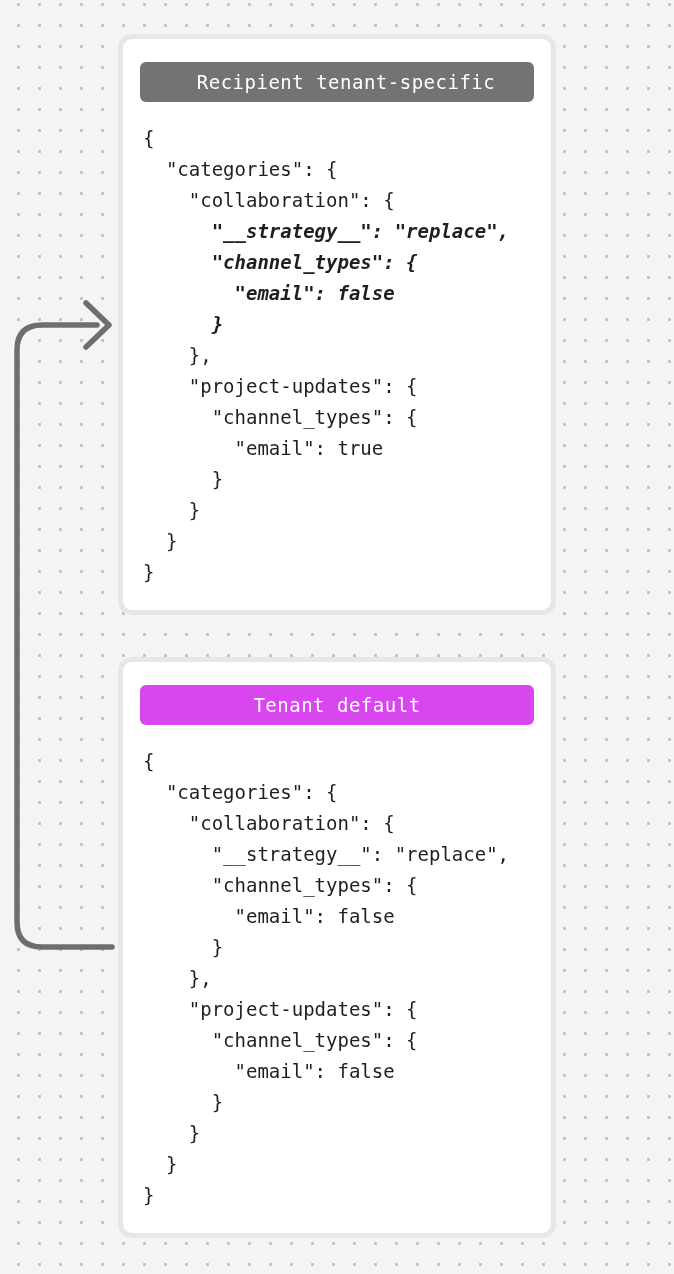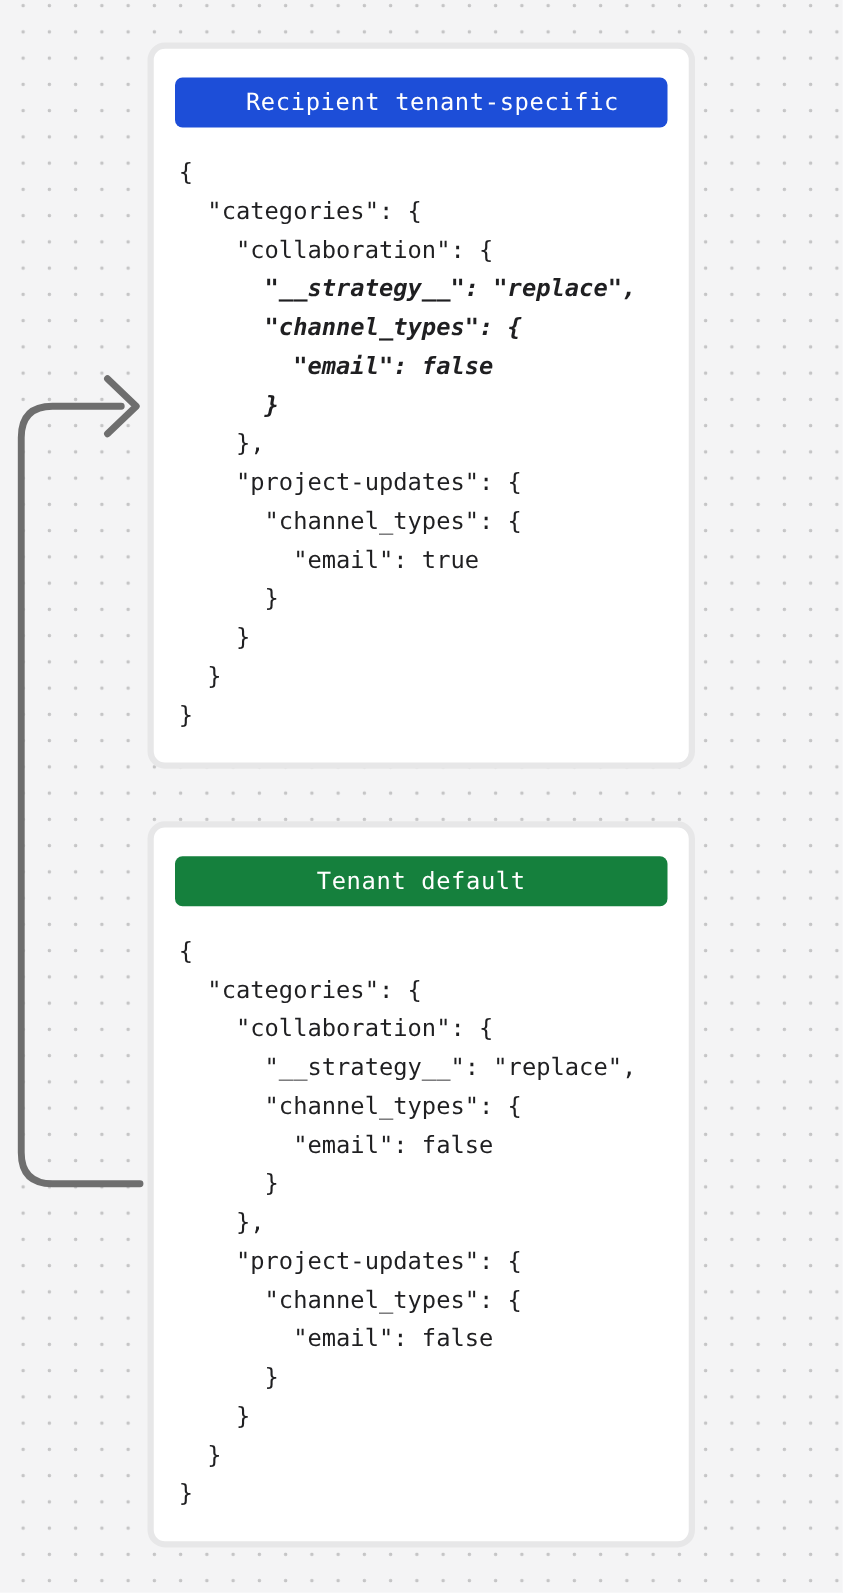--- a/index.html
+++ b/index.html
@@ -67,42 +67,42 @@
 <body>
 
 <div class="canvas">
 
   <svg class="arrow-svg" viewBox="0 0 674 1274">
     <path d="M 112 947 L 42 947 Q 17 947 17 922 L 17 350 Q 17 325 42 325 L 97 325" style="stroke: rgb(110, 110, 110);"></path>
     <path d="M 86 303 L 109 325 L 86 347" style="stroke: rgb(110, 110, 110);"></path>
   </svg>
 
   <div class="card card-top">
-    <div class="badge" style="background-color: #1d4ed8; padding-left: 18px;">Recipient tenant-specific</div>
+    <div class="badge" style="background-color: #737373; padding-left: 18px;">Recipient tenant-specific</div>
     <div class="code">
         <div class="code-line">{</div>
         <div class="code-line">  "categories": {</div>
         <div class="code-line">    "collaboration": {</div>
         <div class="code-line em">      "__strategy__": "replace",</div>
         <div class="code-line em">      "channel_types": {</div>
         <div class="code-line em">        "email": false</div>
         <div class="code-line em">      }</div>
         <div class="code-line">    },</div>
         <div class="code-line">    "project-updates": {</div>
         <div class="code-line">      "channel_types": {</div>
         <div class="code-line">        "email": true</div>
         <div class="code-line">      }</div>
         <div class="code-line">    }</div>
         <div class="code-line">  }</div>
         <div class="code-line">}</div>
       </div>
   </div>
 
   <div class="card card-bottom">
-    <div class="badge" style="background-color: #15803d;">Tenant default</div>
+    <div class="badge" style="background-color: #d946ef;">Tenant default</div>
     <div class="code">
         <div class="code-line">{</div>
         <div class="code-line">  "categories": {</div>
         <div class="code-line">    "collaboration": {</div>
         <div class="code-line">      "__strategy__": "replace",</div>
         <div class="code-line">      "channel_types": {</div>
         <div class="code-line">        "email": false</div>
         <div class="code-line">      }</div>
         <div class="code-line">    },</div>
         <div class="code-line">    "project-updates": {</div>

